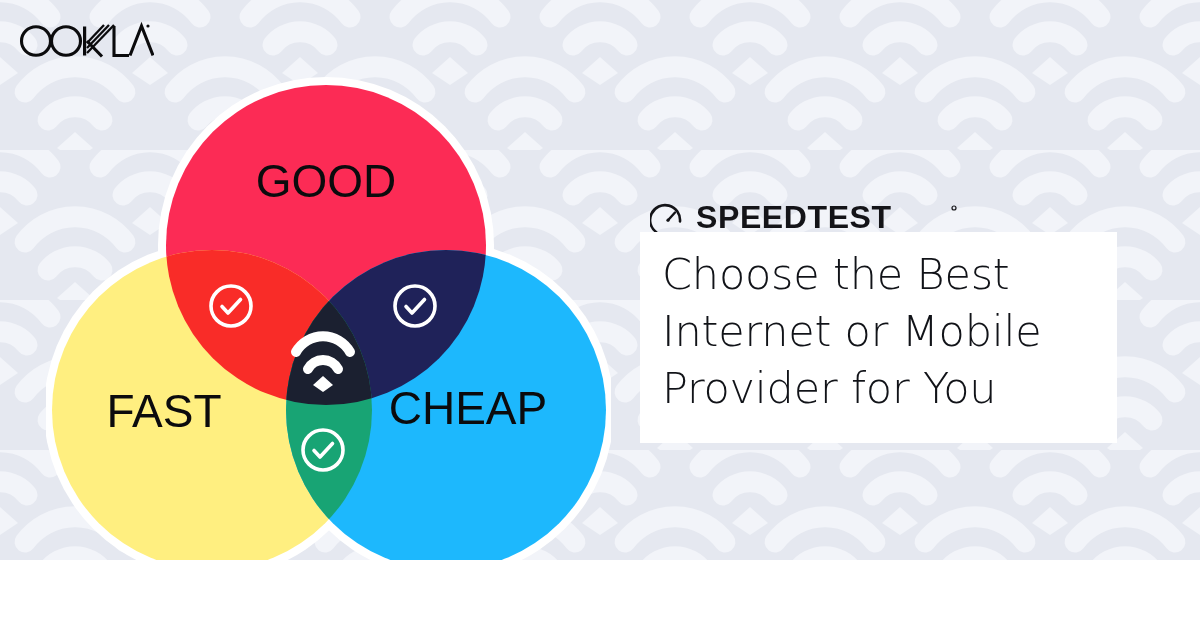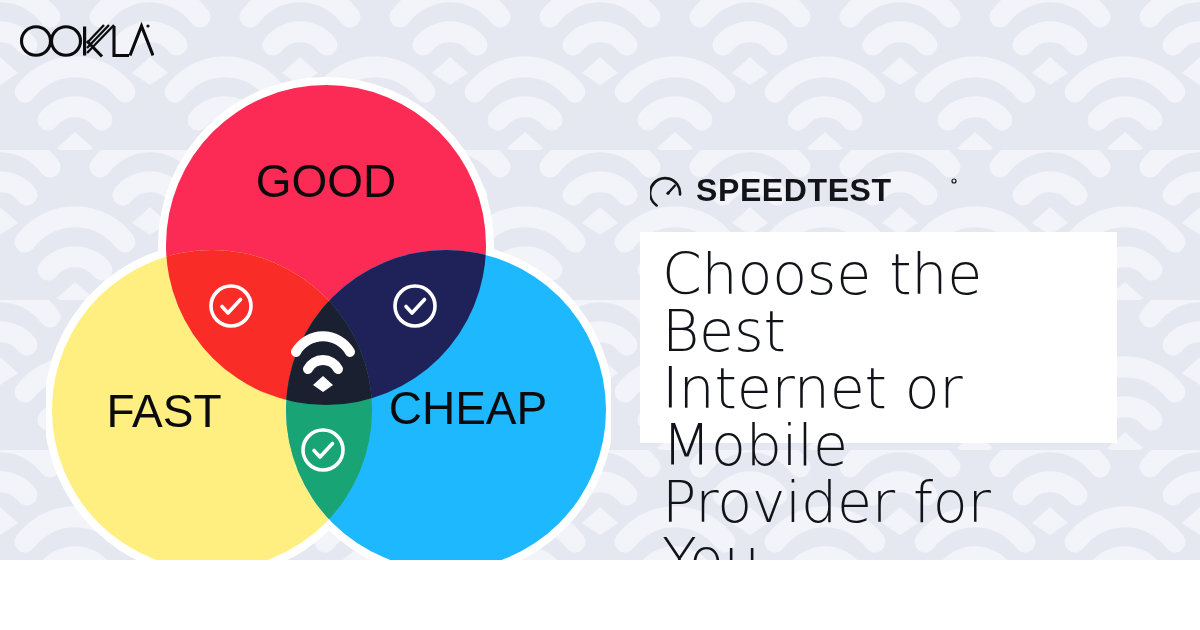--- a/index.html
+++ b/index.html
@@ -53,20 +53,21 @@
     position: absolute;
     left: 640px;
     top: 168px;
     width: 480px;
   }
 
   #speedtest-brand {
     position: relative;
     height: 46px;
     margin-left: 10px;
+    margin-top: 27px;
   }
   #speedtest-mark {
     position: absolute;
     left: 0;
     top: 6px;
     width: 36px;
     height: 36px;
   }
   #speedtest-word {
     position: absolute;
@@ -85,21 +86,21 @@
     box-sizing: border-box;
   }
   #headline {
     position: absolute;
     left: 22px;
     top: 14px;
     width: 440px;
     margin: 0;
     font-family: "DejaVu Sans", sans-serif;
     font-weight: 300;
-    font-size: 57px;
+    font-size: 43px;
     line-height: 57px;
     letter-spacing: -0.2px;
     color: #111318;
     white-space: pre-line;
   }
 
   .venn-label {
     font-family: "Liberation Sans", sans-serif;
     font-weight: 400;
     fill: #0b0b0d;

